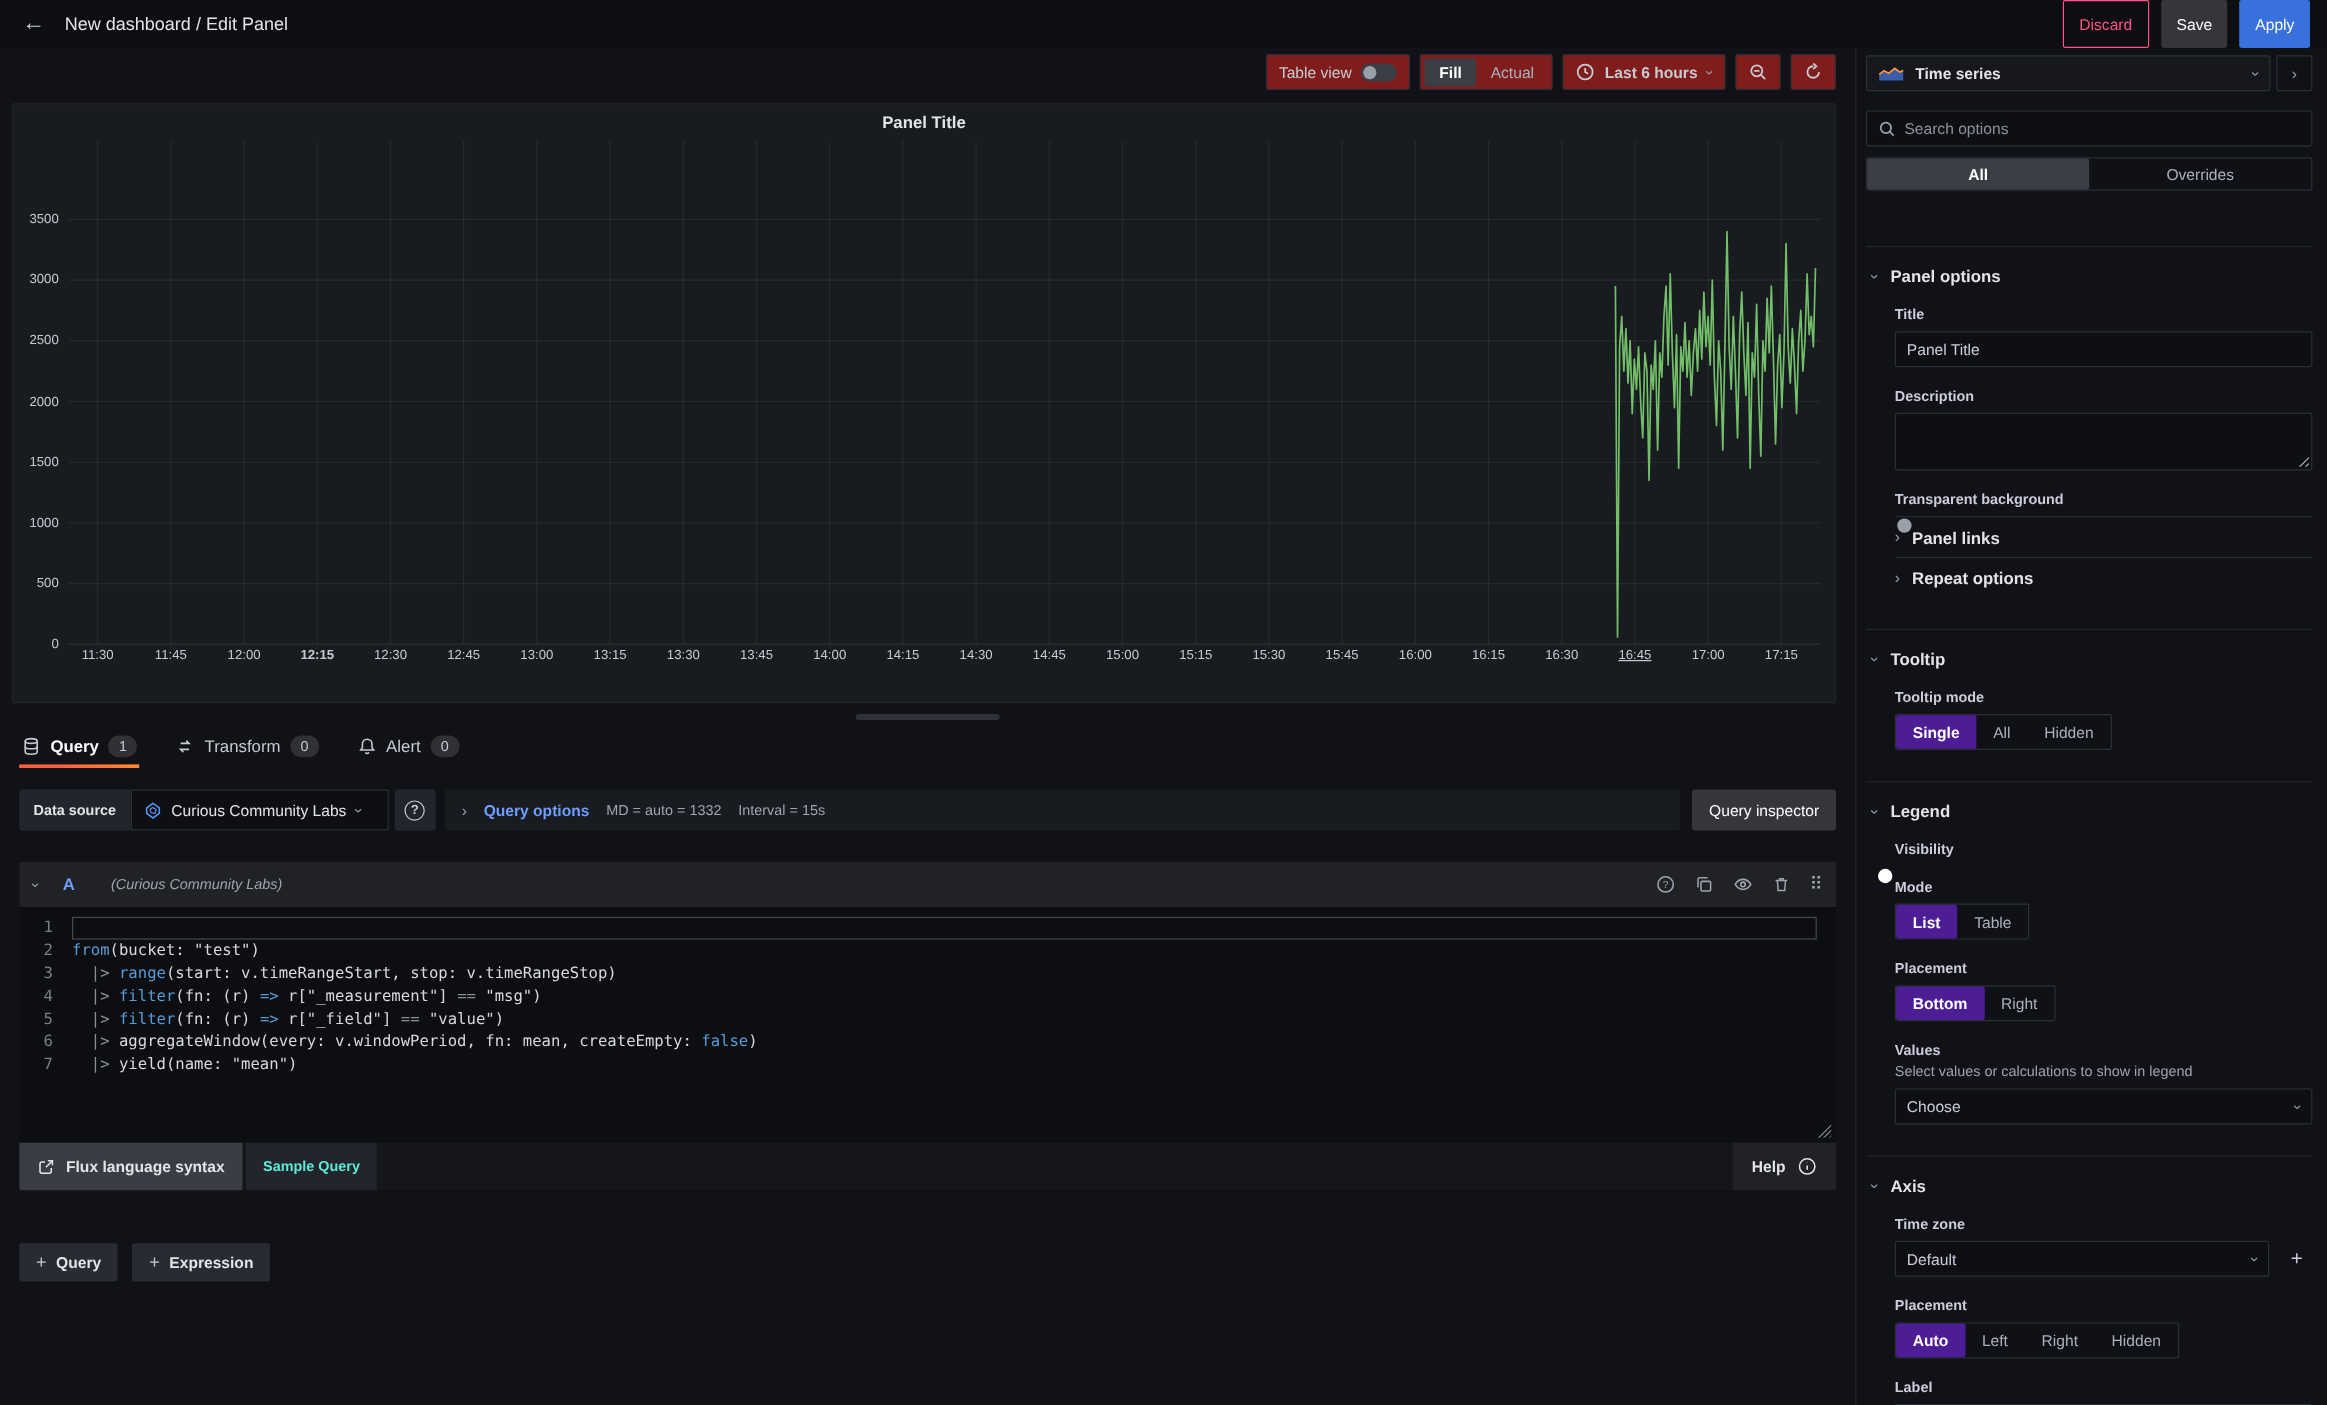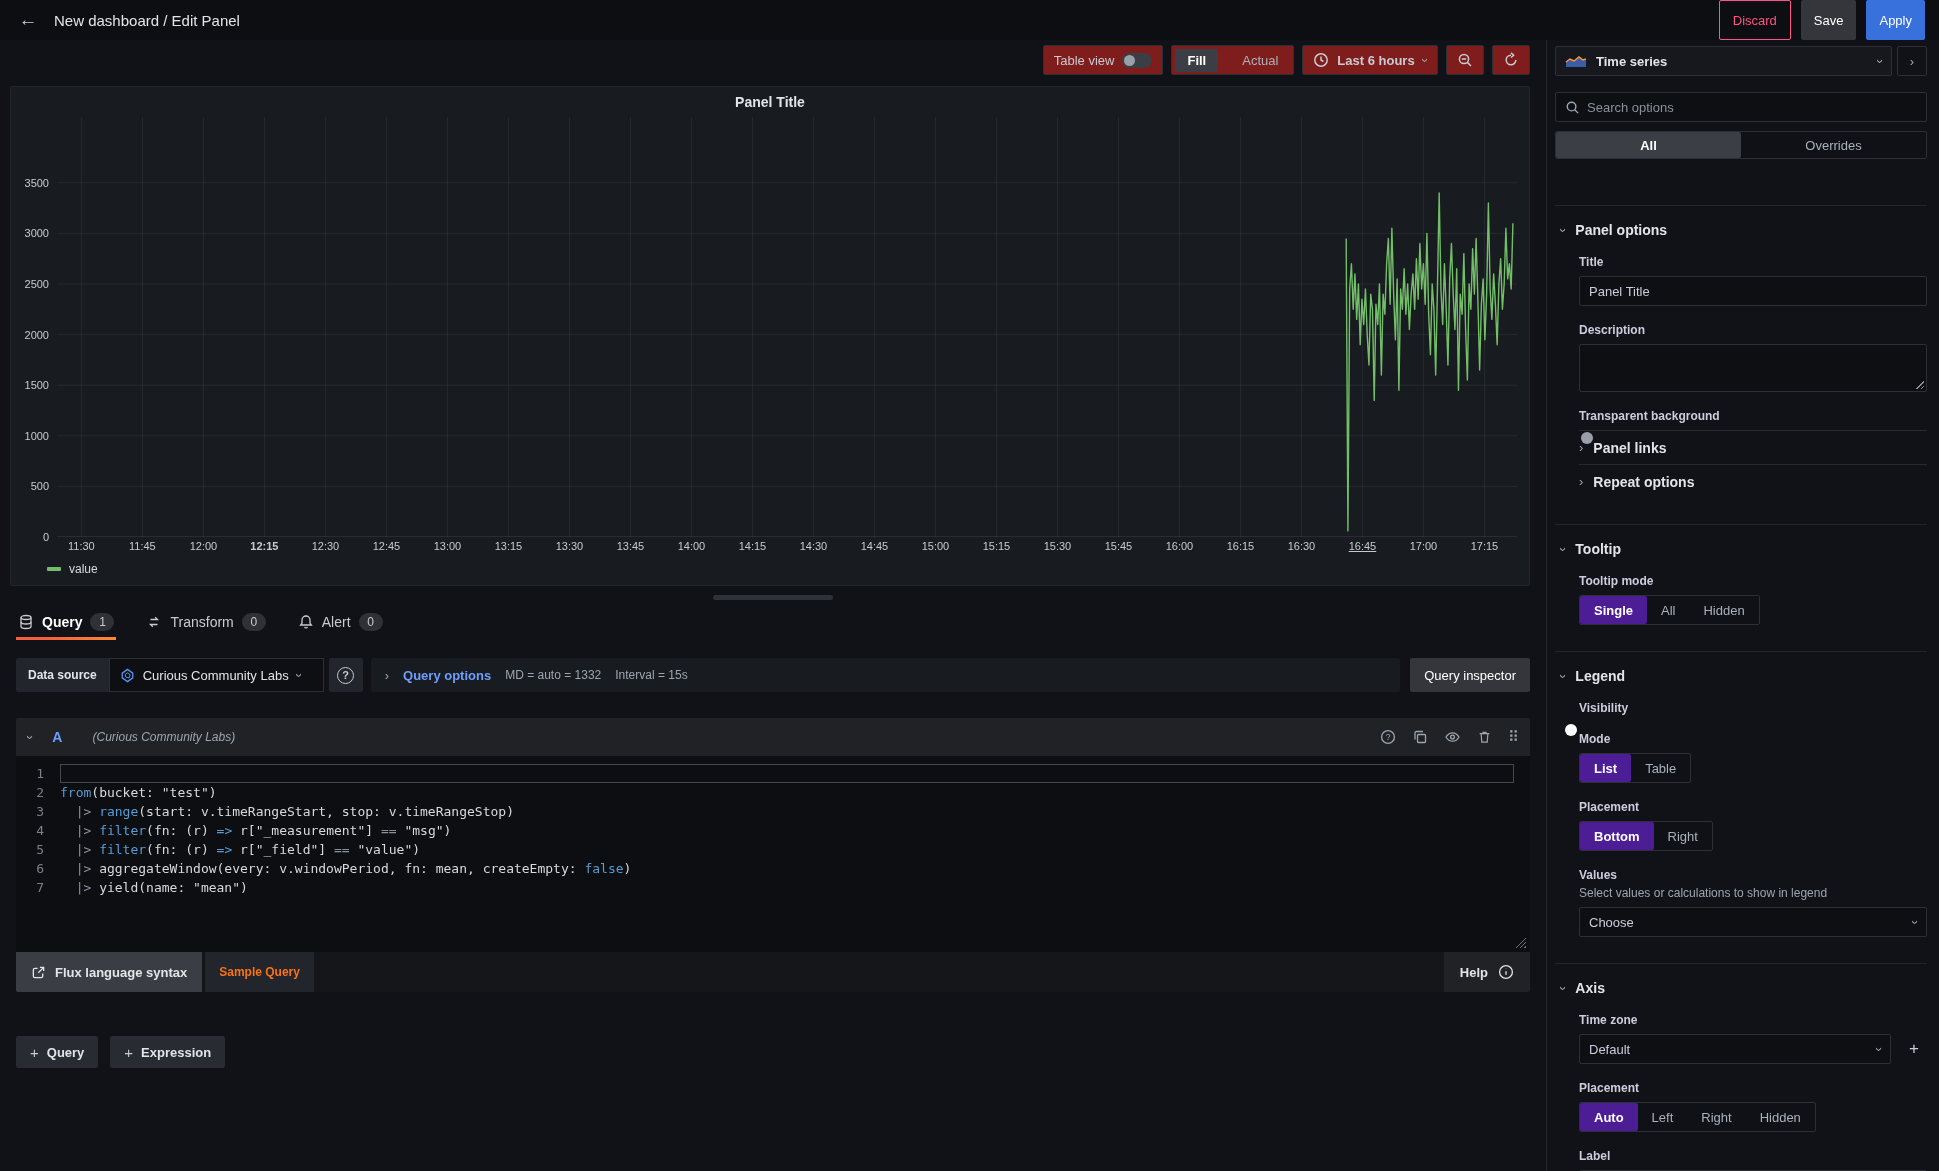--- a/index.html
+++ b/index.html
@@ -14,21 +14,21 @@
   .topbar-actions { margin-left:auto; display:flex; gap:10px; align-items:center; padding-right:2px; }
   .btn { height:40px; padding:0 13px; border-radius:2px; font-size:13px; font-weight:500; display:flex; align-items:center; cursor:pointer; }
   .btn-discard { border:1px solid #ff5286; color:#ff5286; background:transparent; }
   .btn-save { background:#34363c; color:#fff; }
   .btn-apply { background:#3871dc; color:#fff; }
 
   
   .left { position:absolute; top:40px; left:0; width:1546px; bottom:0; }
   .panel-toolbar { height:40px; display:flex; justify-content:flex-end; align-items:center; gap:8px; padding:0 16px; }
   .tb-box { height:30px; border:1px solid #2c3036; border-radius:2px; background:#7f1d1d; display:flex; align-items:center; padding:0 10px; gap:8px; color:#c7cbd1; cursor:pointer; }
-  .seg-pair { padding:0 3px; gap:12px; }
+  .seg-pair { padding:0 3px; gap:0; }
   .seg-pair span { padding:4px 12px; border-radius:2px; font-weight:500; color:#aab1bb; }
   .seg-pair span.active { background:#3b3e45; color:#fff; font-weight:700; }
   .toggle { width:30px; height:15px; border-radius:8px; background:#3b3e45; position:relative; flex:none; cursor:pointer; }
   .toggle i { position:absolute; top:2px; left:2px; width:11px; height:11px; border-radius:50%; background:#9aa0aa; }
   .toggle.on { background:#3871dc; }
   .toggle.on i { left:auto; right:2px; background:#fff; }
   .toggle.big { width:32px; height:16px; }
   .toggle.big i { width:12px; height:12px; }
   .chev { display:inline-block; color:#9da5b0; font-size:13px; line-height:1; }
   .chev.down { transform:rotate(90deg); }
@@ -81,21 +81,21 @@
   .code-line { display:flex; font-family:"DejaVu Sans Mono",monospace; font-size:13px; line-height:19px; }
   .code-line .ln { width:44px; text-align:right; padding-right:16px; color:#7b8087; flex:none; user-select:none; }
   .code-line .code-text { flex:1; margin-right:16px; white-space:pre; color:#d8d9da; min-height:19px; }
   .code-line.current .code-text { border:1px solid #45484f; }
   .tk-k { color:#569cd6; }
   .tk-o { color:#8a9099; }
   .corner-resize { position:absolute; right:4px; bottom:4px; width:11px; height:11px; background:
     linear-gradient(135deg, transparent 0 50%, #6e7278 50% 56%, transparent 56% 70%, #6e7278 70% 76%, transparent 76% 90%, #6e7278 90% 96%, transparent 96%); cursor:nwse-resize; }
   .qc-footer { height:40px; background:#141619; display:flex; align-items:stretch; }
   .flux-btn { background:#3a3d43; display:flex; align-items:center; gap:9px; padding:0 15px; font-weight:600; color:#e3e4e8; cursor:pointer; }
-  .sample-btn { background:#22252b; display:flex; align-items:center; padding:0 14px; font-size:12px; font-weight:600; color:#f97316; margin-left:3px; cursor:pointer; }
+  .sample-btn { background:#22252b; display:flex; align-items:center; padding:0 14px; font-size:12px; font-weight:600; color:#5eead4; margin-left:3px; cursor:pointer; }
   .help-block { margin-left:auto; background:#202226; display:flex; align-items:center; gap:10px; padding:0 16px; font-weight:600; color:#e3e4e8; cursor:pointer; }
 
   .add-row { margin:44px 16px 0; display:flex; gap:12px; }
   .add-btn { height:32px; background:#282b31; border-radius:2px; display:flex; align-items:center; gap:8px; padding:0 14px; font-weight:600; color:#e3e4e8; cursor:pointer; }
   .plus { font-size:15px; color:#c7cbd1; font-weight:400; }
 
   
   .sidebar { position:absolute; top:40px; left:1546px; right:0; bottom:0; background:#111217; border-left:1px solid #26282e; padding:6px 12px 0 8px; overflow:hidden; }
   .viz-row { display:flex; gap:5px; }
   .viz-picker { flex:1; height:30px; border:1px solid #2c3036; border-radius:2px; background:#16181d; display:flex; align-items:center; gap:9px; padding:0 9px; cursor:pointer; }
@@ -252,24 +252,20 @@
         <span style="left: 64.3454%;">15:15</span>
         <span style="left: 68.5237%;">15:30</span>
         <span style="left: 72.7019%;">15:45</span>
         <span style="left: 76.8802%;">16:00</span>
         <span style="left: 81.0585%;">16:15</span>
         <span style="left: 85.2368%;">16:30</span>
         <span style="left: 89.415%; text-decoration: underline;">16:45</span>
         <span style="left: 93.5933%;">17:00</span>
         <span style="left: 97.7716%;">17:15</span>
       </div>
-    <div class="legend-row">
-      <span class="legend-swatch" style="background: rgb(115, 191, 105);"></span>
-      <span class="legend-label">value</span>
-    </div>
   </div>
 
   <div class="resize-bar"></div>
 
   <div class="tabs-row">
     <div class="qtab active">
       <svg class="icon" width="16" height="16" viewBox="0 0 16 16" fill="none" stroke="currentColor" stroke-width="1.3">
           <ellipse cx="8" cy="3.5" rx="5" ry="2"></ellipse>
           <path d="M3 3.5v9c0 1.1 2.2 2 5 2s5-.9 5-2v-9"></path>
           <path d="M3 8c0 1.1 2.2 2 5 2s5-.9 5-2"></path>

